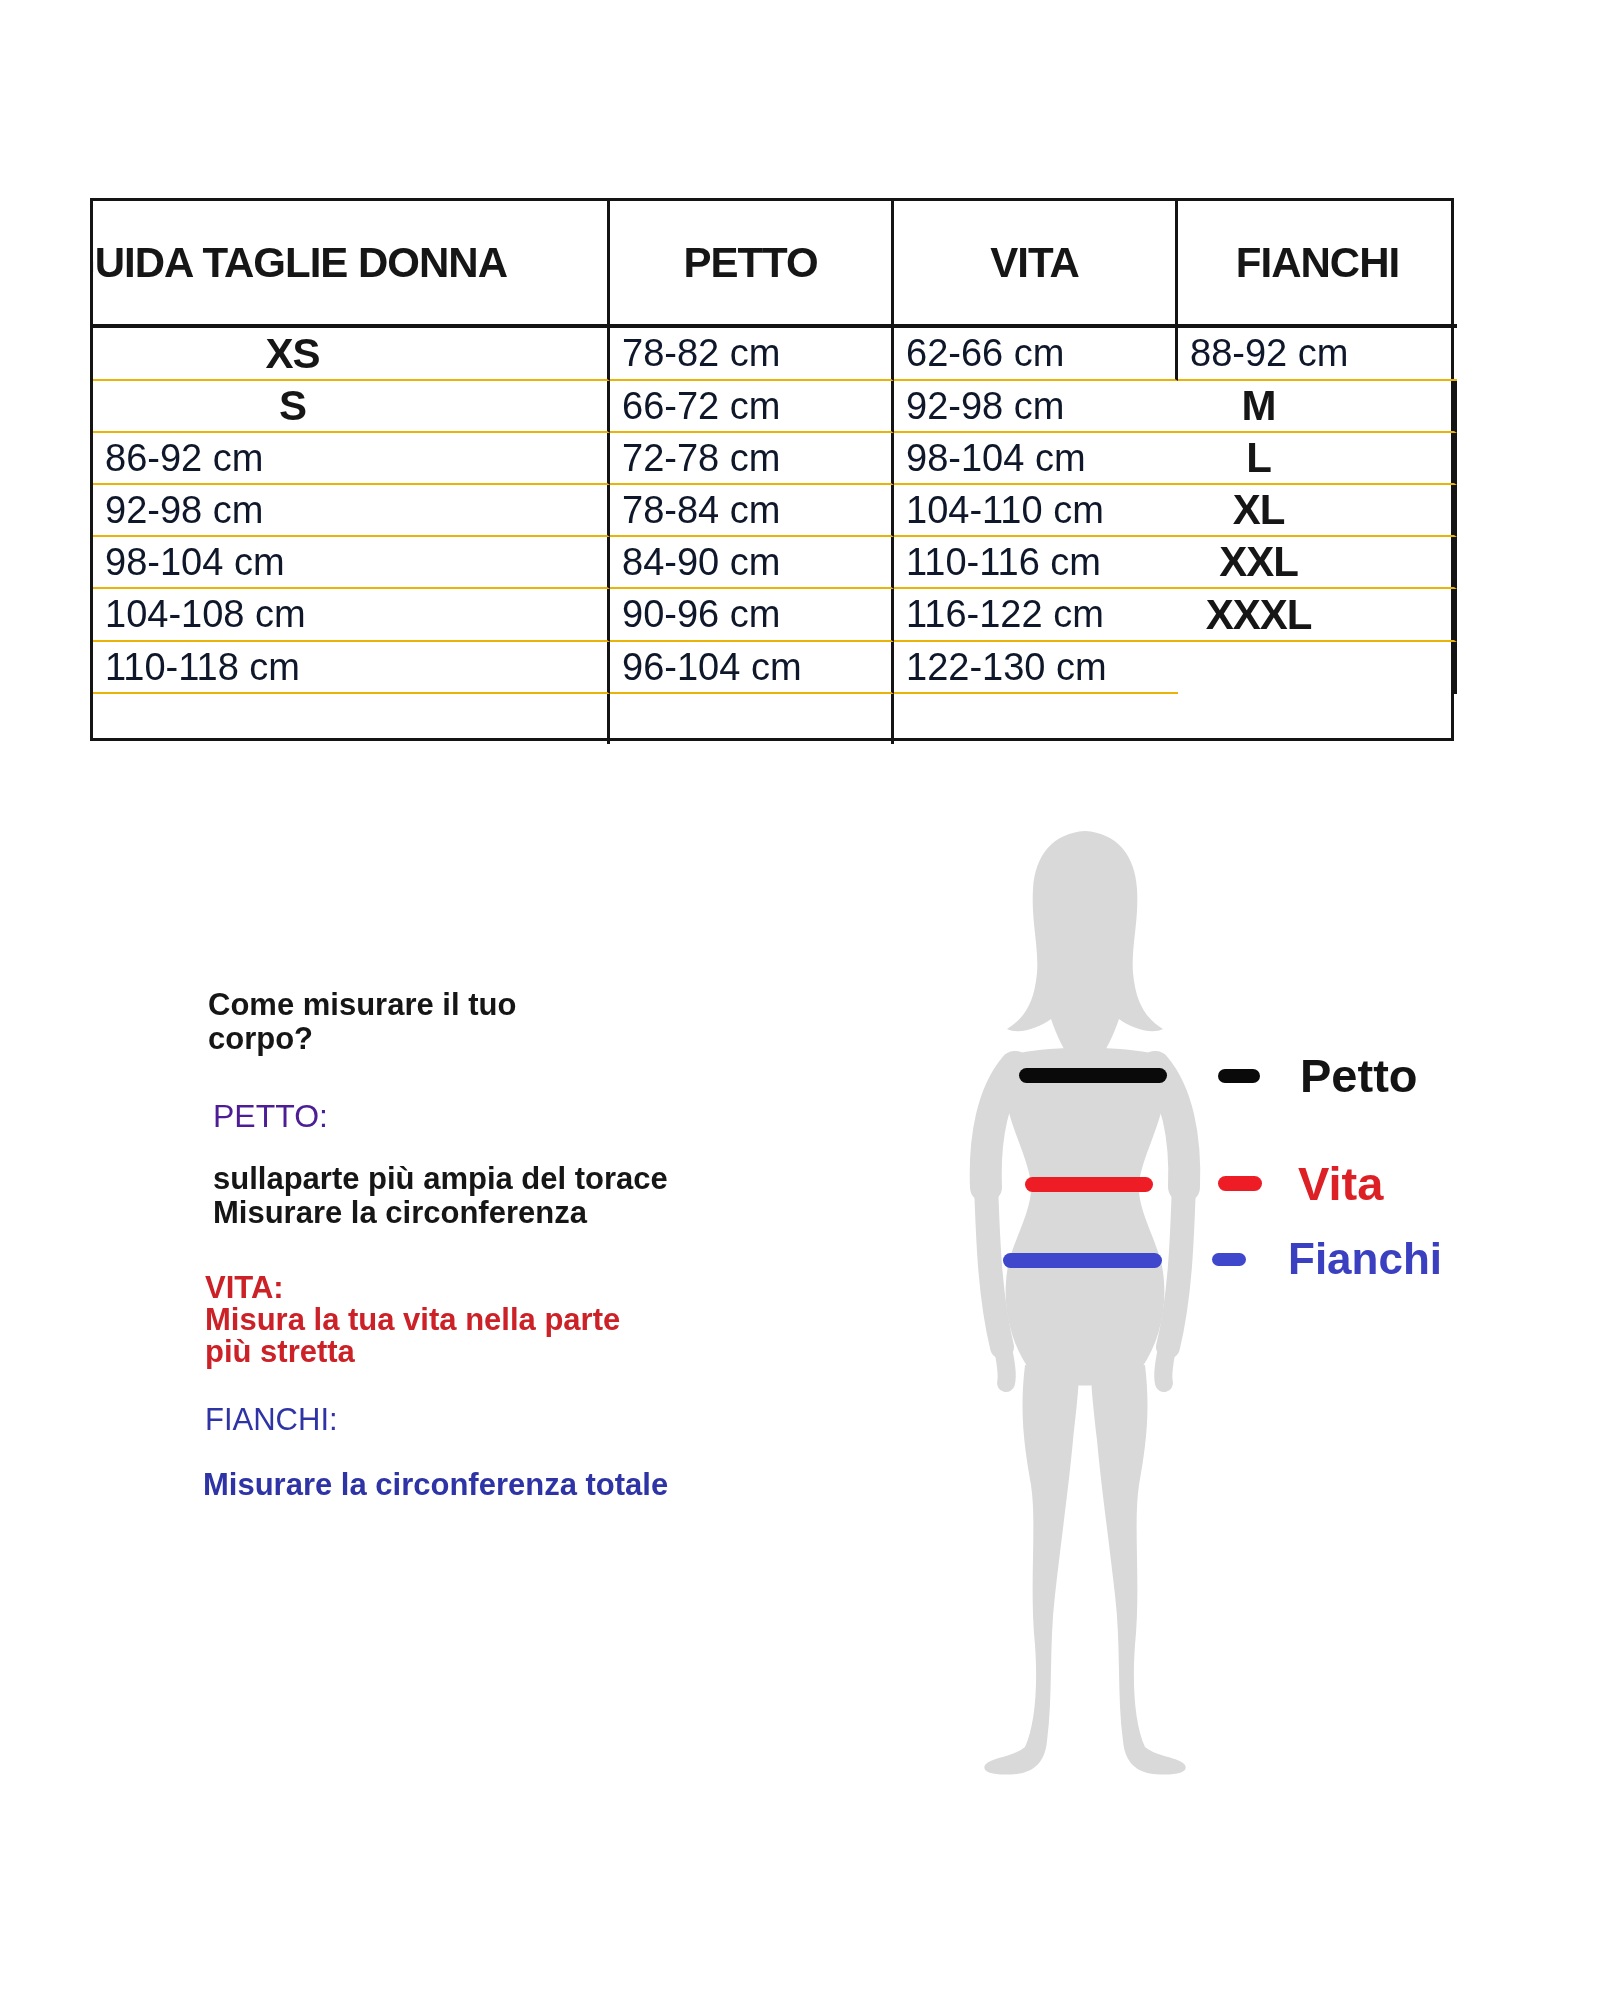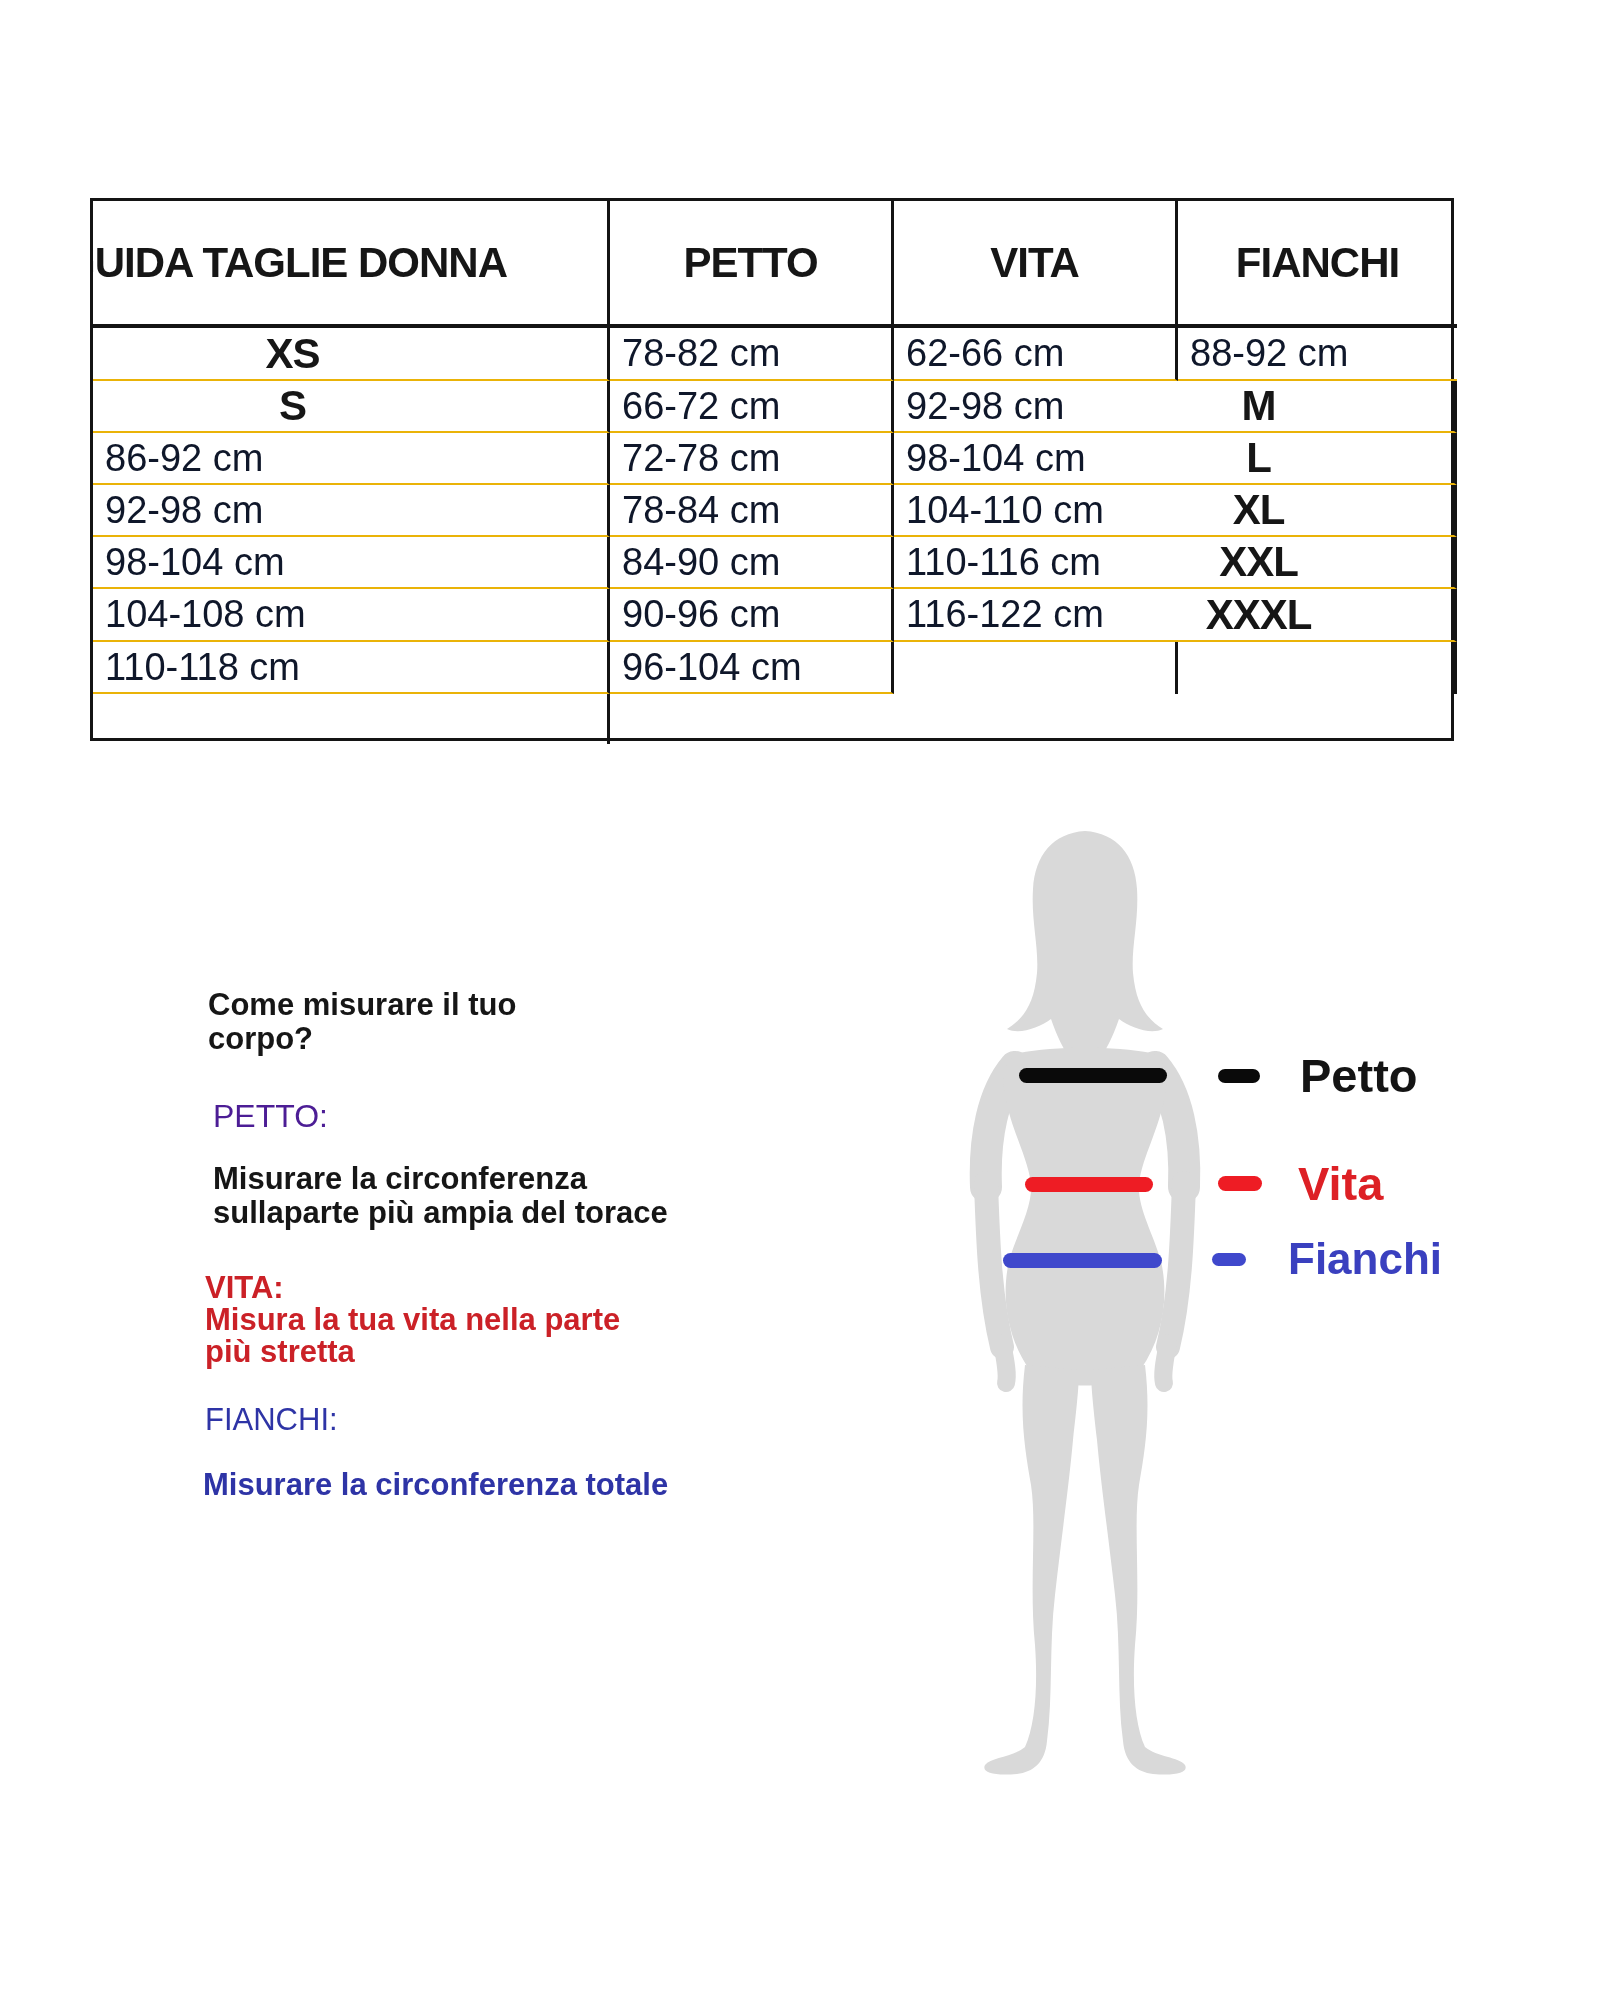--- a/index.html
+++ b/index.html
@@ -86,36 +86,37 @@
   <div class="cell datacell c4">110-116 cm</div>
 
   <div class="cell sizecell">XXL</div>
   <div class="cell datacell">104-108 cm</div>
   <div class="cell datacell">90-96 cm</div>
   <div class="cell datacell c4">116-122 cm</div>
 
   <div class="cell sizecell">XXXL</div>
   <div class="cell datacell">110-118 cm</div>
   <div class="cell datacell">96-104 cm</div>
+  <div class="cell datacell c4">122-130 cm</div>
 
   <div class="cell sizecell lastrow"></div>
   <div class="cell datacell lastrow"></div>
   <div class="cell datacell lastrow"></div>
   <div class="cell datacell lastrow c4"></div>
 </div>
 
 <div class="abs instr-title">
   <div>Come misurare il tuo</div>
   <div>corpo?</div>
 </div>
 
 <div class="abs petto-label">PETTO:</div>
 <div class="abs petto-text">
+  <div>sullaparte più ampia del torace</div>
   <div>Misurare la circonferenza</div>
-  <div>sullaparte più ampia del torace</div>
 </div>
 
 <div class="abs vita-block">
   <div>VITA:</div>
   <div>Misura la tua vita nella parte</div>
   <div>più stretta</div>
 </div>
 
 <div class="abs fianchi-label">FIANCHI:</div>
 <div class="abs fianchi-text">

